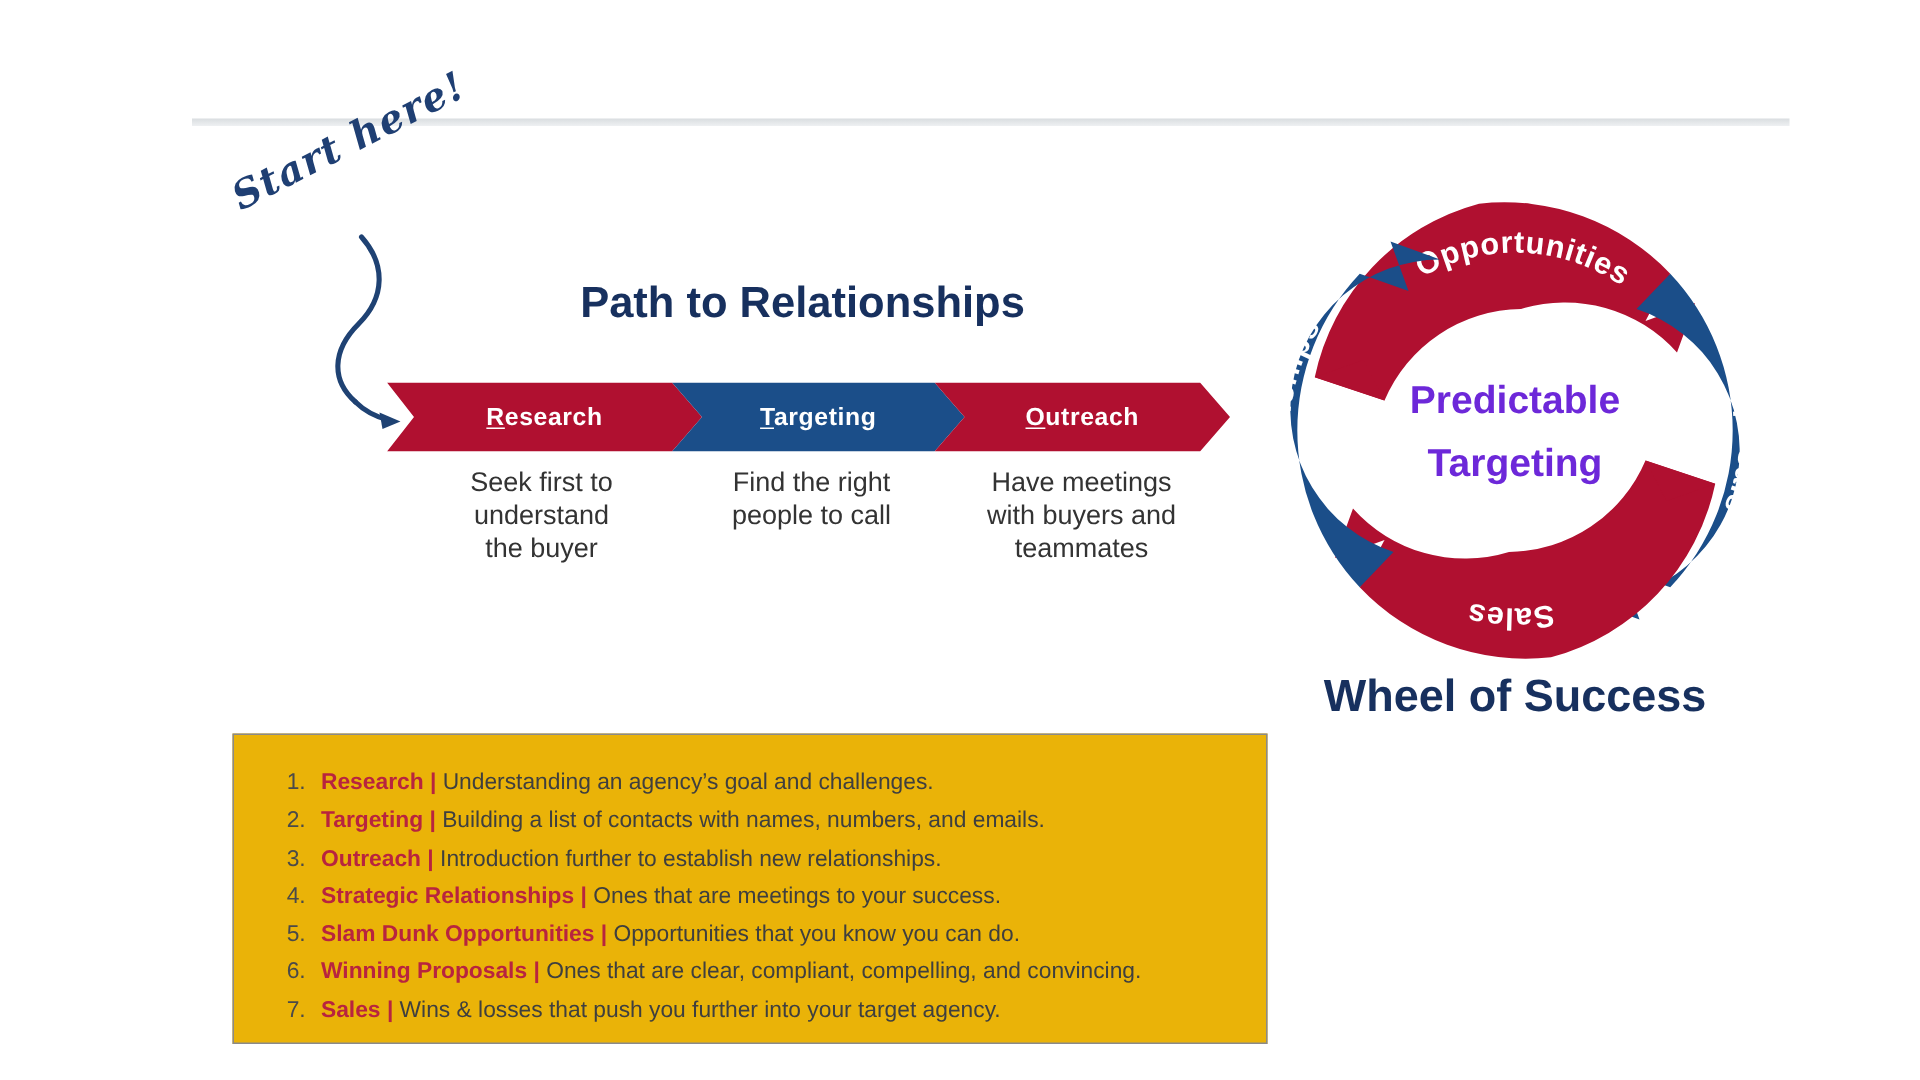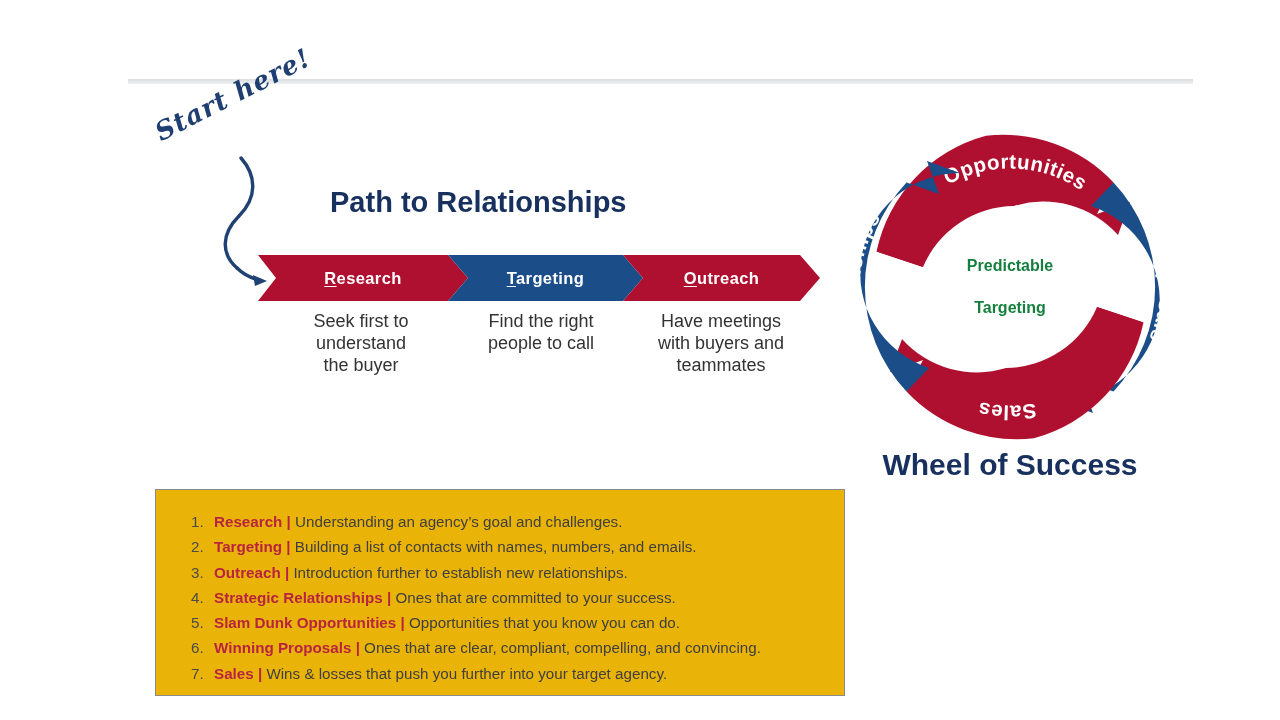--- a/index.html
+++ b/index.html
@@ -70,21 +70,21 @@
     transform:rotate(-27deg);
     transform-origin:left top;
     white-space:nowrap;
     letter-spacing:1px;
   }
   .start-arrow{position:absolute;left:195px;top:150px;width:110px;height:140px;}
 
   
   .path-title{
     position:absolute;left:330px;top:186px;width:410px;
-    text-align:left;
+    text-align:center;
     color:#17305e;
     font-size:29px;font-weight:bold;
     white-space:nowrap;
   }
 
   
   .chev-row{position:absolute;left:258px;top:255px;width:562px;height:46px;}
   .chev{
     position:absolute;top:0;height:46px;
     display:flex;align-items:center;justify-content:center;
@@ -101,22 +101,22 @@
   .caps{position:absolute;left:258px;top:310px;width:580px;height:80px;}
   .cap{
     position:absolute;top:0;width:170px;text-align:center;
     color:#333333;font-size:18px;line-height:22px;
   }
 
   
   .wheel{position:absolute;left:845px;top:122px;width:330px;height:330px;}
   .wheel .center-text{
     position:absolute;left:50%;top:50%;transform:translate(-50%,-50%);
-    width:210px;text-align:center;color:#15803d;
-    font-size:16px;font-weight:bold;line-height:42px;
+    width:210px;text-align:center;color:#6d28d9;
+    font-size:26px;font-weight:bold;line-height:42px;
   }
   .wheel-caption{
     position:absolute;left:845px;top:448px;width:330px;text-align:center;
     color:#17305e;font-size:30px;font-weight:bold;white-space:nowrap;
   }
 
   
   .listbox{
     position:absolute;left:155px;top:489px;width:690px;height:207px;
     border:1.5px solid #8a8a8a;background:#eab308;box-sizing:border-box;
@@ -265,20 +265,20 @@
       <div>Targeting</div>
     </div>
   </div>
   <div class="wheel-caption">Wheel of Success</div>
 
   <div class="listbox">
     <ol id="steps-list">
         <li><span class="kw">Research </span><span class="bar">| </span><span class="desc">Understanding an agency’s goal and challenges.</span></li>
         <li><span class="kw">Targeting </span><span class="bar">| </span><span class="desc">Building a list of contacts with names, numbers, and emails.</span></li>
         <li><span class="kw">Outreach </span><span class="bar">| </span><span class="desc">Introduction further to establish new relationships.</span></li>
-        <li><span class="kw">Strategic Relationships </span><span class="bar">| </span><span class="desc">Ones that are committed to your success.</span></li>
+        <li><span class="kw">Strategic Relationships </span><span class="bar">| </span><span class="desc">Ones that are meetings to your success.</span></li>
         <li><span class="kw">Slam Dunk Opportunities </span><span class="bar">| </span><span class="desc">Opportunities that you know you can do.</span></li>
         <li><span class="kw">Winning Proposals </span><span class="bar">| </span><span class="desc">Ones that are clear, compliant, compelling, and convincing.</span></li>
         <li><span class="kw">Sales </span><span class="bar">| </span><span class="desc">Wins &amp; losses that push you further into your target agency.</span></li>
       </ol>
   </div>
 
 </div>
 
 </body></html>

